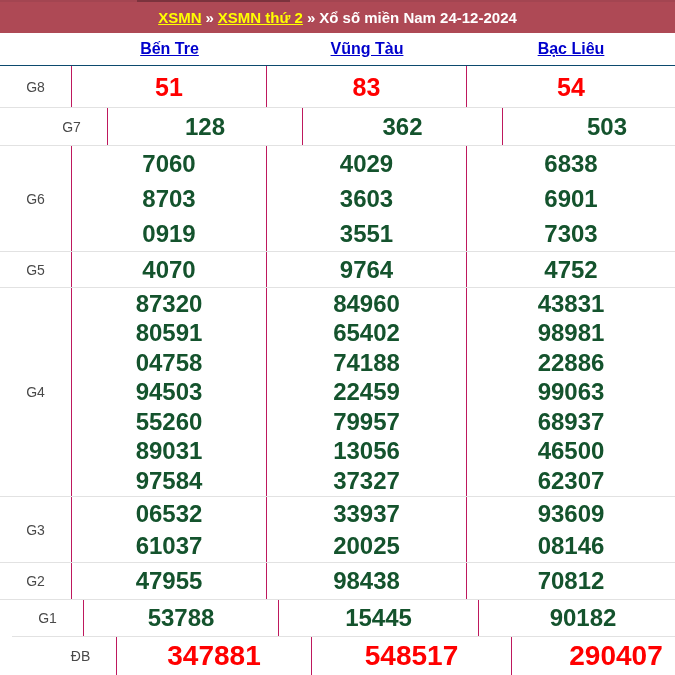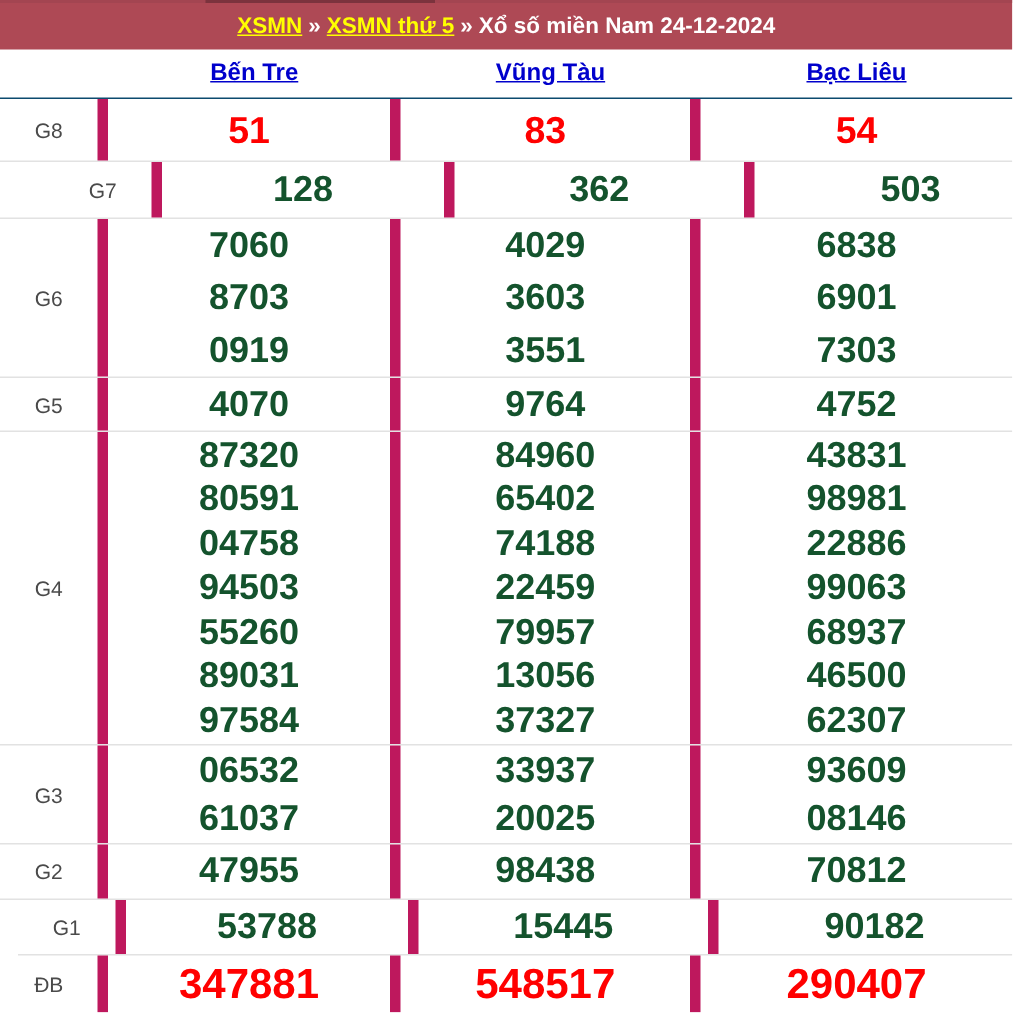--- a/index.html
+++ b/index.html
@@ -49,48 +49,48 @@
   }
 
   
   .row { border-bottom: 1px solid #e2e2e2; }
   .row:last-child { border-bottom: none; }
   .cell {
     display: flex; flex-direction: column;
     align-items: center; justify-content: center;
     height: 100%;
   }
-  .cell.bordered { border-right: 7px solid #be185d; }
+  .cell.bordered { border-right: 1px solid #be185d; }
   .label-cell { font-size: 14px; color: #4a4a4a; }
   .val span {
     font-weight: bold; font-size: 24px; color: #14532d;
     line-height: 30px; white-space: nowrap;
   }
   .row.red-row .val span { color: #ff0000; }
   .row-g8 { height: 42px; } .row-g8 .val span { font-size: 25px; }
   .row-g7 { height: 38px; padding-left: 36px; }
   .row-g6 { height: 106px; } .row-g6 .val span { line-height: 35px; }
   .row-g5 { height: 36px; }
   .row-g4 { height: 209px; } .row-g4 .val span { line-height: 29.5px; text-align: right; }
   .row-g3 { height: 66px; } .row-g3 .val span { line-height: 32px; }
   .row-g2 { height: 37px; }
   .row-g1 { height: 37px; margin-left: 12px; }
-  .row-db { height: 38px; } .row-db .val span { font-size: 28px; }
+  .row-db { height: 38px; padding-left: 45px; } .row-db .val span { font-size: 28px; }
 </style>
 </head>
 <body>
 
 <div class="page">
 
   <div class="topbar">
     <div class="topbar-edge">
       <div class="topbar-edge-segment"></div>
     </div>
     <div class="breadcrumb">
-      <a class="yellow-link">XSMN</a><span class="sep">»</span><a class="yellow-link">XSMN thứ 5</a><span class="sep">»</span><span>Xổ số miền Nam 24-12-2024</span>
+      <a class="yellow-link">XSMN</a><span class="sep">»</span><a class="yellow-link">XSMN thứ 2</a><span class="sep">»</span><span>Xổ số miền Nam 24-12-2024</span>
     </div>
   </div>
 
   <div class="col-headers cols-grid">
     <div class="col-header"></div>
     <div class="col-header"><a>Bến Tre</a></div>
     <div class="col-header"><a>Vũng Tàu</a></div>
     <div class="col-header"><a>Bạc Liêu</a></div>
   </div>
 

